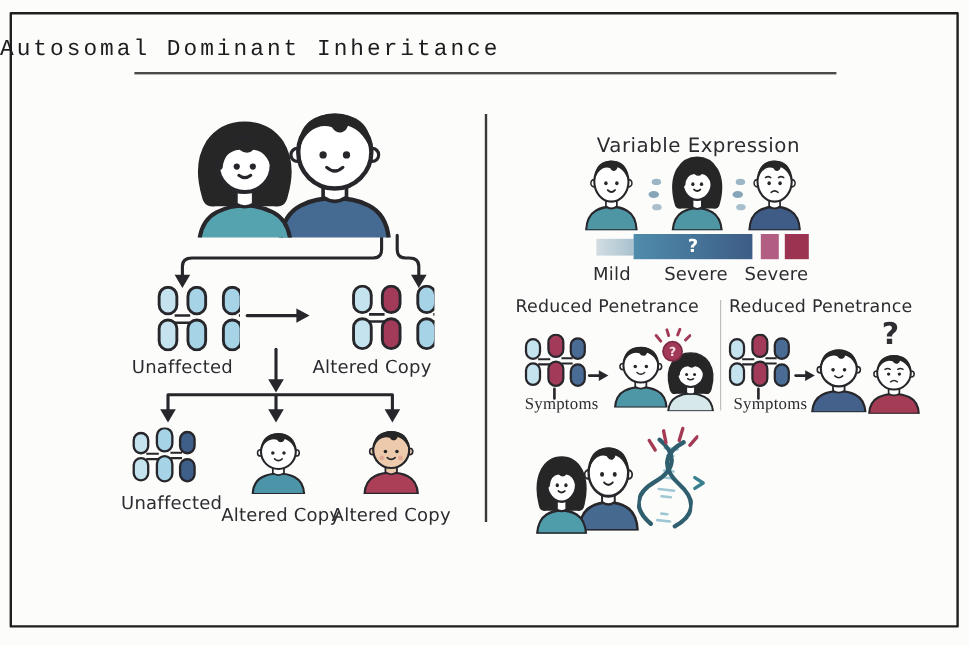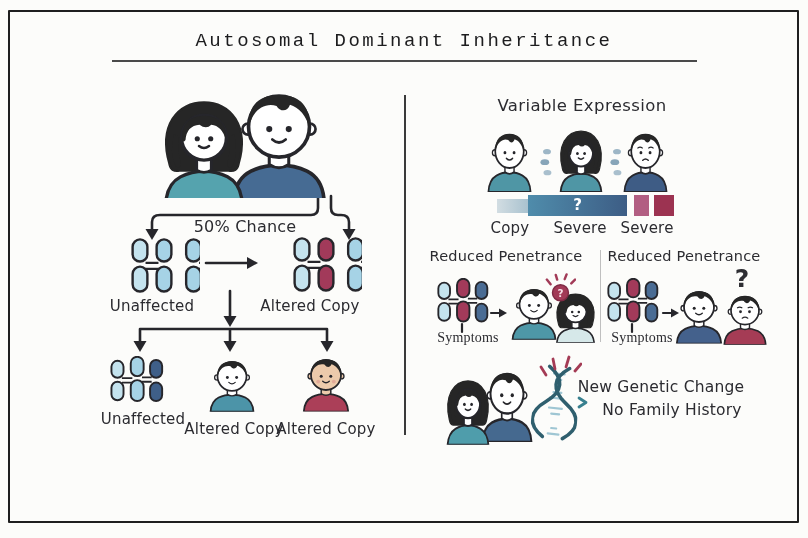--- a/index.html
+++ b/index.html
@@ -1,20 +1,20 @@
 <!DOCTYPE html>
 <html><head>
 <meta charset="utf-8">
 <style>
   html,body{margin:0;padding:0;background:#ffffff;}
   .canvas{position:relative;width:808px;height:538px;background:#fcfcfa;overflow:hidden;
           font-family:"DejaVu Sans",sans-serif;color:#26262b;}
   .abs{position:absolute;}
   .frame{position:absolute;left:8px;top:10px;right:9px;bottom:15px;border:2.2px solid #1f1f1f;border-radius:1px;}
-  .title{position:absolute;left:0;right:0;top:30px;text-align:center;
+  .title{position:absolute;left:0;right:0;top:30px;
          font-family:"Liberation Mono","DejaVu Sans Mono",monospace;font-size:19px;
          letter-spacing:2.5px;color:#1d1d1f;font-weight:500;}
   .title-underline{position:absolute;left:112px;top:60px;width:585px;height:1.6px;background:#4a4a4a;}
   .divider-v{position:absolute;left:404px;top:95px;width:1.6px;height:340px;background:#3a3a3a;}
   .pen-divider{position:absolute;left:600px;top:250px;width:1.2px;height:92px;background:#bfbfbf;}
   .lbl{position:absolute;text-align:center;font-size:15px;color:#2b2b30;letter-spacing:.2px;}
   .lbl.sm{font-size:14px;font-family:Liberation Serif, serif;}
   .lbl.md{font-size:14.5px;text-align:center;}
   .lbl.chance{font-size:16px;}
   .lbl.ve{font-size:16.5px;letter-spacing:.4px;}
@@ -123,21 +123,20 @@
       <polygon points="499,308.5 499,317.5 507,313"></polygon>
       <polygon points="671,308.5 671,317.5 679,313"></polygon>
     </g>
   </svg>
 
   <svg class="abs" style="left:138px;top:84px" width="196" height="114" viewBox="0 0 196 114">
     <use href="#male" x="80" y="0" width="122" height="117" style="--shirt:#466b93"></use>
     <use href="#female" x="10" y="10" width="112" height="107.5" style="--shirt:#55a3ae"></use>
   </svg>
 
-  <div class="lbl chance" style="left:185px;top:217px;width:120px">50% Chance</div>
 
   <svg class="abs" style="left:104px;top:238px" width="96" height="55.4" viewBox="0 0 104 60">
     <use href="#chrompair" x="0" style="--ca:#c4e3ee;--cb:#a6d3e6"></use>
     <use href="#chrompair" x="58" style="--ca:#a6d3e6;--cb:#3f5f88"></use>
   </svg>
   <div class="lbl" style="left:97px;top:297px;width:110px">Unaffected</div>
 
   <svg class="abs" style="left:266px;top:237px" width="96" height="55.4" viewBox="0 0 104 60">
     <use href="#chrompair" x="0" style="--ca:#c4e3ee;--cb:#a23a5a"></use>
     <use href="#chrompair" x="58" style="--ca:#a6d3e6;--cb:#3f5f88"></use>
@@ -154,21 +153,21 @@
   </svg>
   <div class="lbl" style="left:179px;top:420px;width:110px">Altered Copy</div>
 
   <svg class="abs" style="left:296px;top:354px" width="60" height="57.6" viewBox="0 0 100 96">
     <use href="#male" style="--shirt:#ab3f58;--skin:#eccaab"></use>
     <circle cx="37" cy="46" r="3.2" fill="#dd9b90" opacity=".7"></circle>
     <circle cx="63" cy="46" r="3.2" fill="#dd9b90" opacity=".7"></circle>
   </svg>
   <div class="lbl" style="left:271px;top:420px;width:110px">Altered Copy</div>
 
-  <div class="lbl ve" style="left:462px;top:96px;width:240px">Variable Expression</div>
+  <div class="lbl ve" style="left:462px;top:112px;width:240px">Variable Expression</div>
 
   <svg class="abs" style="left:481px;top:128px" width="57" height="64" viewBox="0 0 100 96" preserveAspectRatio="none">
     <use href="#male" style="--shirt:#4f96a5"></use>
   </svg>
   <svg class="abs" style="left:540px;top:147px" width="14" height="32" viewBox="0 0 16 36">
       <use href="#dots3"></use>
     </svg>
   <svg class="abs" style="left:551px;top:126px" width="60" height="66" viewBox="0 0 100 96" preserveAspectRatio="none">
     <use href="#female" style="--shirt:#4f96a5"></use>
   </svg>
@@ -179,21 +178,21 @@
     <use href="#male-sad" style="--shirt:#3e5c85"></use>
   </svg>
 
   <div class="bar-light"></div>
   <div class="bar-blue">
     <span>?</span>
   </div>
   <div class="bar-pink"></div>
   <div class="bar-red"></div>
 
-  <div class="lbl" style="left:482px;top:219px;width:56px">Copy</div>
+  <div class="lbl" style="left:482px;top:219px;width:56px">Mild</div>
   <div class="lbl" style="left:550px;top:219px;width:60px">Severe</div>
   <div class="lbl" style="left:617px;top:219px;width:60px">Severe</div>
 
   <div class="lbl md" style="left:424px;top:248px;width:164px">Reduced Penetrance</div>
   <svg class="abs" style="left:436px;top:278px" width="56" height="45.1" viewBox="0 0 72 58">
     <use href="#chromtrio" style="--ca:#c4e3ee;--cb:#a23a5a;--cc:#4a6c94"></use>
   </svg>
   <svg class="abs" style="left:505px;top:284px" width="58" height="55.7" viewBox="0 0 100 96">
     <use href="#male" style="--shirt:#4e97a7"></use>
   </svg>
@@ -247,19 +246,17 @@
   </svg>
   <svg class="abs" style="left:538px;top:353px" width="44" height="24" viewBox="0 0 44 24">
     <g stroke="#a43b55" stroke-width="2.8" stroke-linecap="round" fill="none">
       <path d="M8,22 L3,14"></path>
         <path d="M17,16 L15,6"></path>
         <path d="M28,14 L31,4"></path>
         <path d="M37,18 L43,11"></path>
     </g>
   </svg>
 
-  <div class="lbl ngc" style="left:577px;top:378px;width:168px">New Genetic Change</div>
   <svg class="abs" style="left:577px;top:396px" width="11" height="13" viewBox="0 0 11 13">
     <path d="M2,2 L9,6.5 L2,11" fill="none" stroke="#38808f" stroke-width="2.8" stroke-linecap="round" stroke-linejoin="round"></path>
   </svg>
-  <div class="lbl ngc" style="left:592px;top:401px;width:160px">No Family History</div>
 
 </div>
 
 </body></html>

